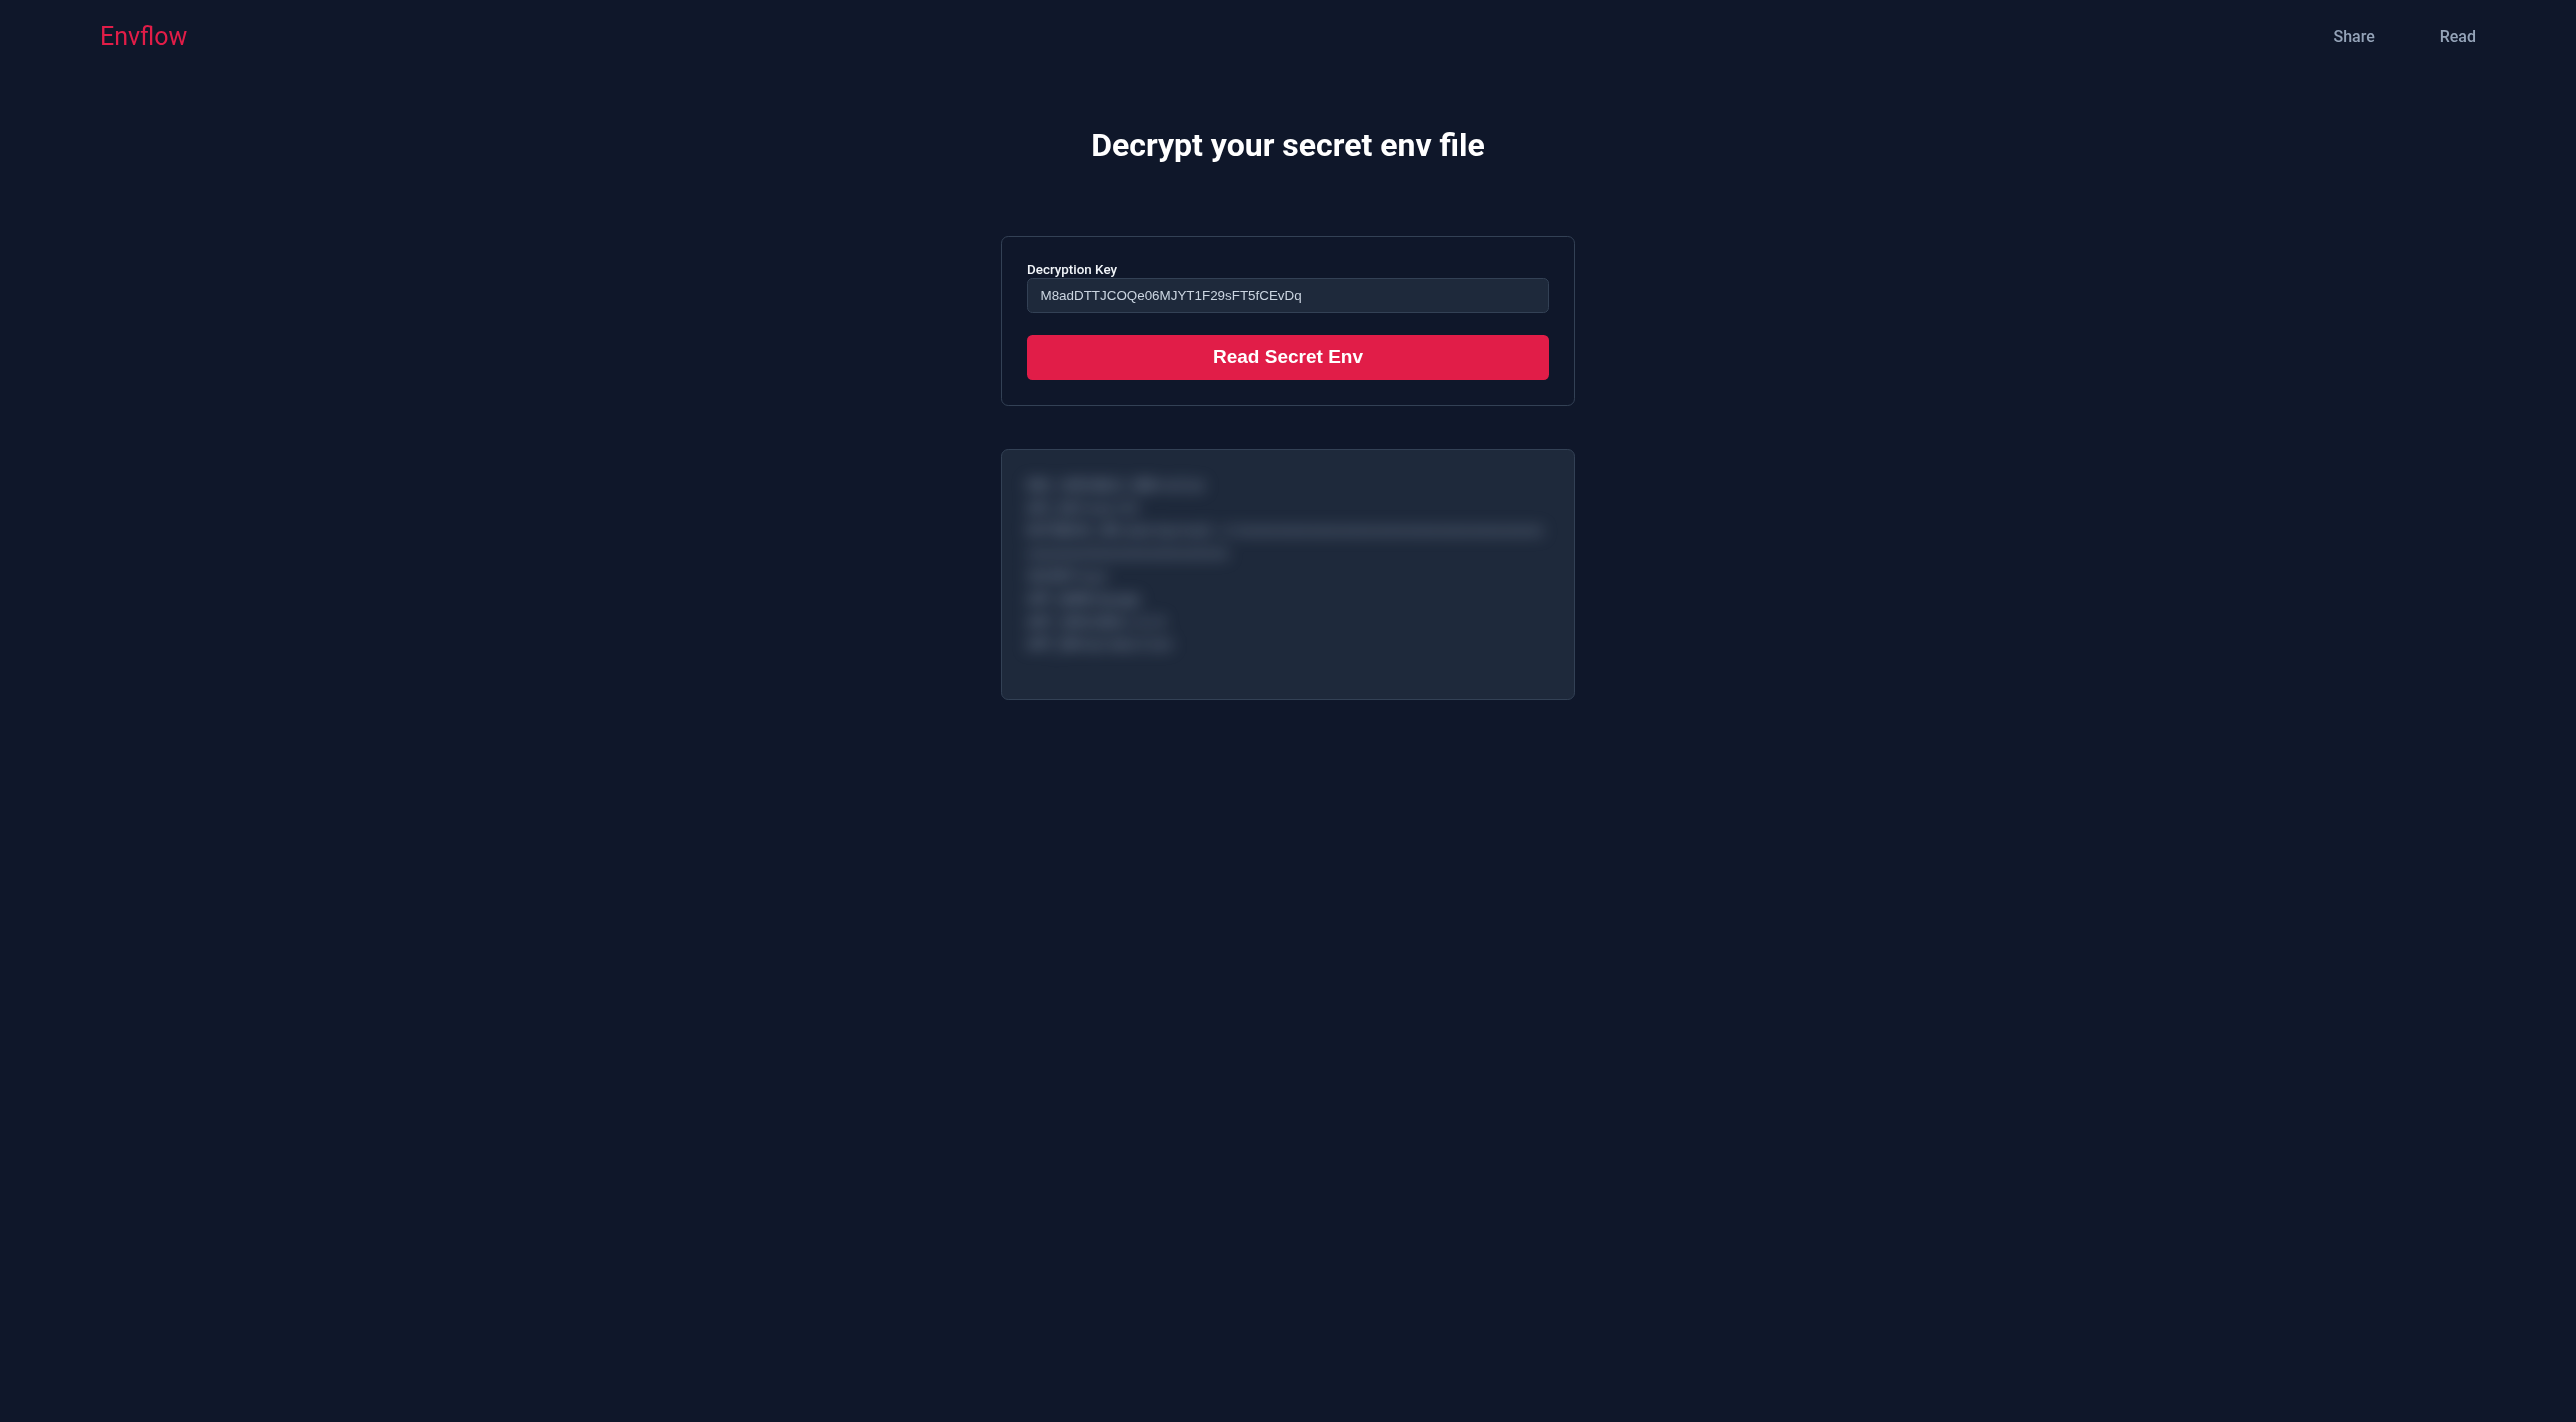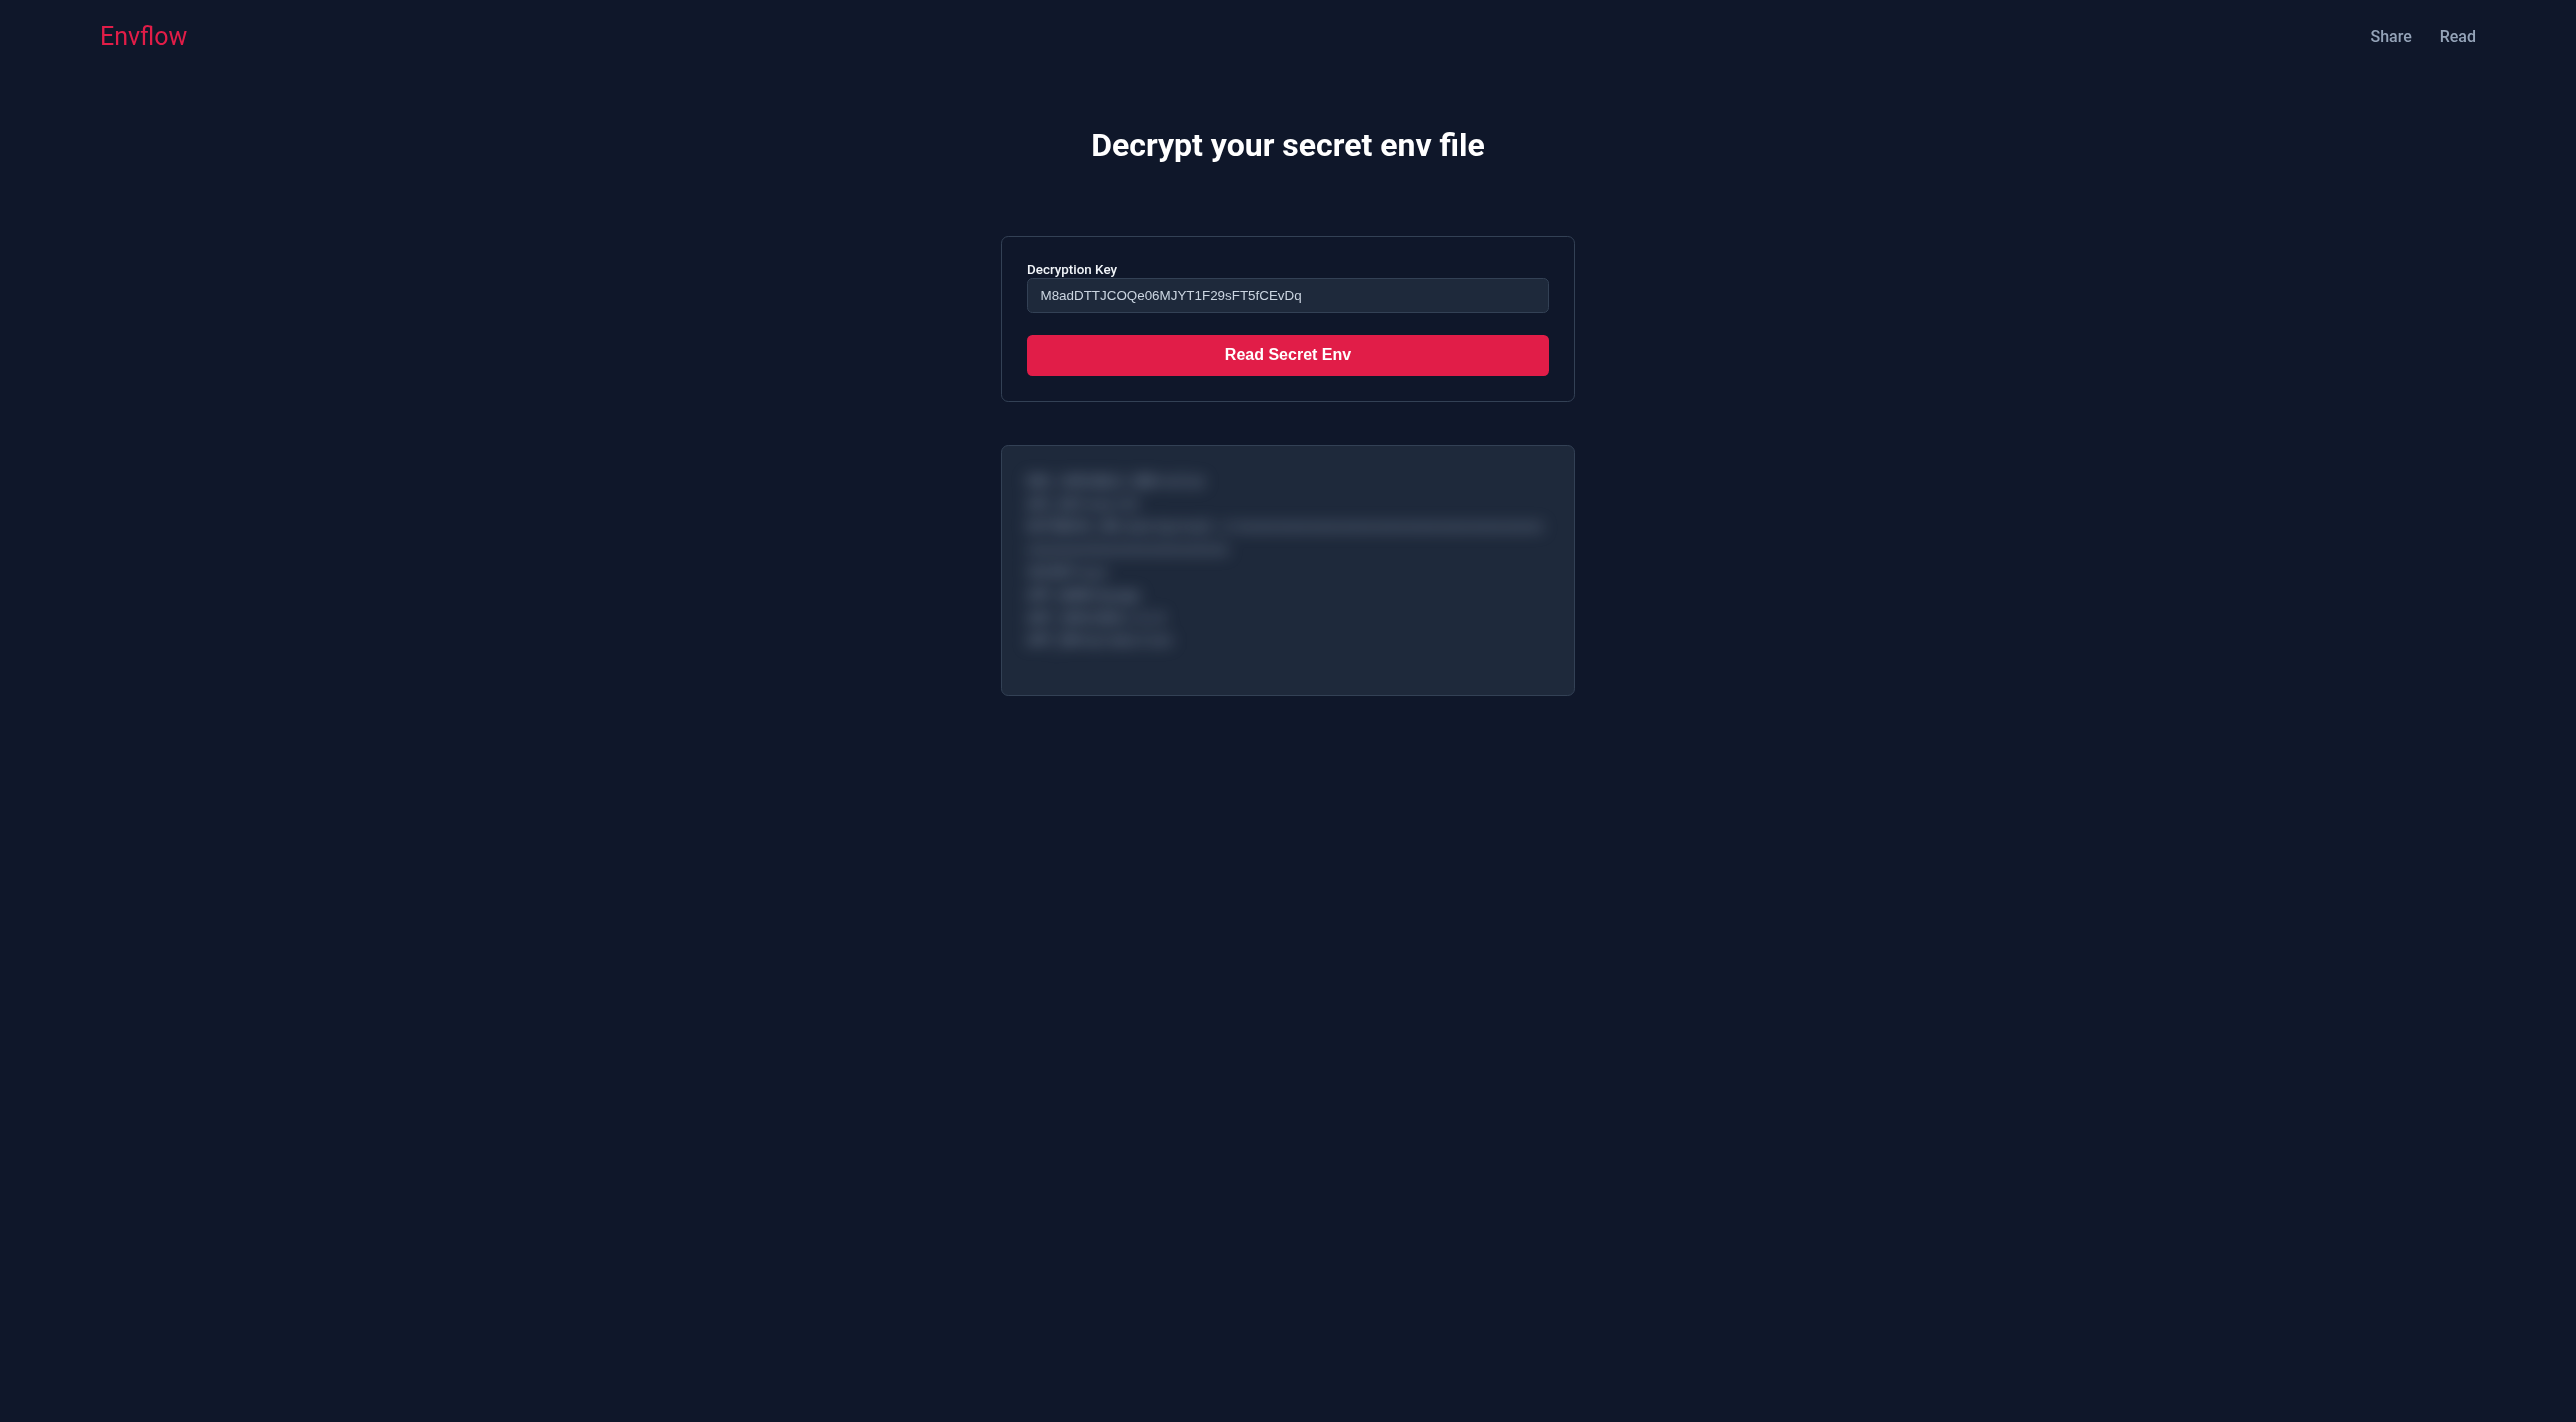--- a/index.html
+++ b/index.html
@@ -23,21 +23,21 @@
     }
     
     .logo {
       font-size: 25px;
       font-weight: 400;
       color: #e11d48;
     }
     
     .nav {
       display: flex;
-      gap: 28px;
+      gap: 65px;
     }
     
     .nav-link {
       color: #94a3b8;
       font-size: 16px;
       font-weight: 500;
       cursor: pointer;
       text-decoration: none;
     }
     
@@ -82,21 +82,21 @@
       margin-bottom: 21.5px;
       outline: none;
     }
     
     .primary-button {
       width: 100%;
       background-color: #e11d48;
       border: none;
       border-radius: 5.4px;
       padding: 11.7px;
-      font-size: 16px;
+      font-size: 19px;
       font-weight: 600;
       color: #ffffff;
       cursor: pointer;
     }
     
     .result-card {
       width: 574px;
       border: 0.9px solid #334155;
       border-radius: 7.2px;
       padding: 25px;

